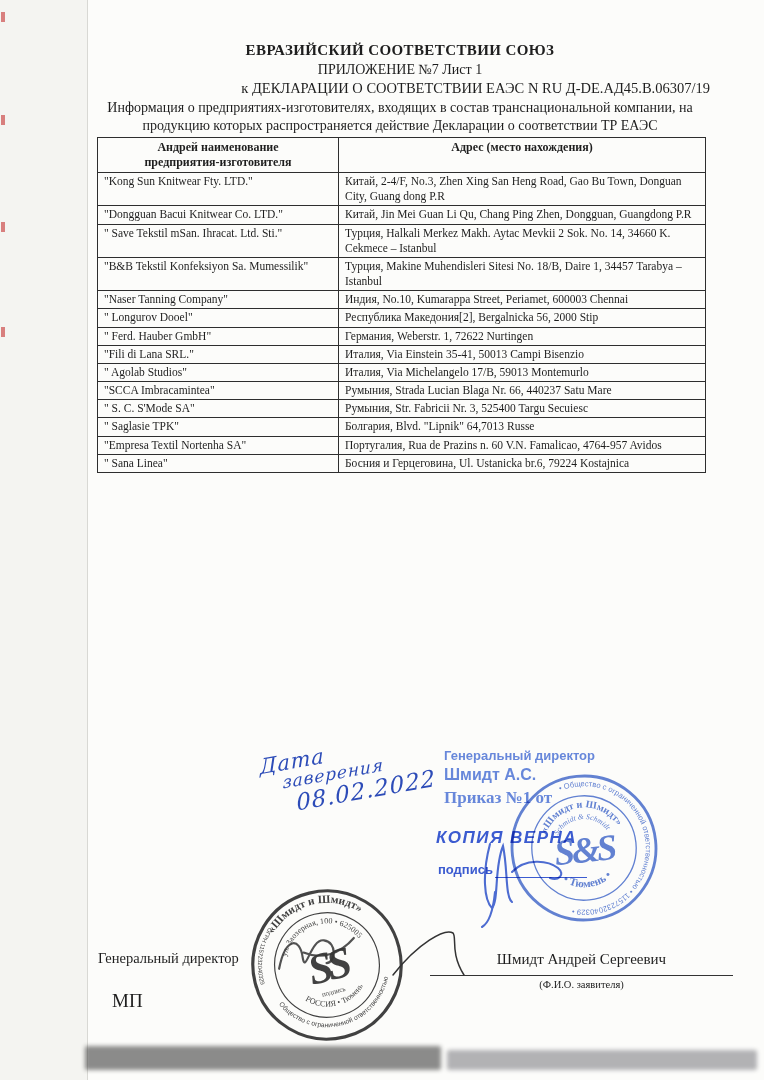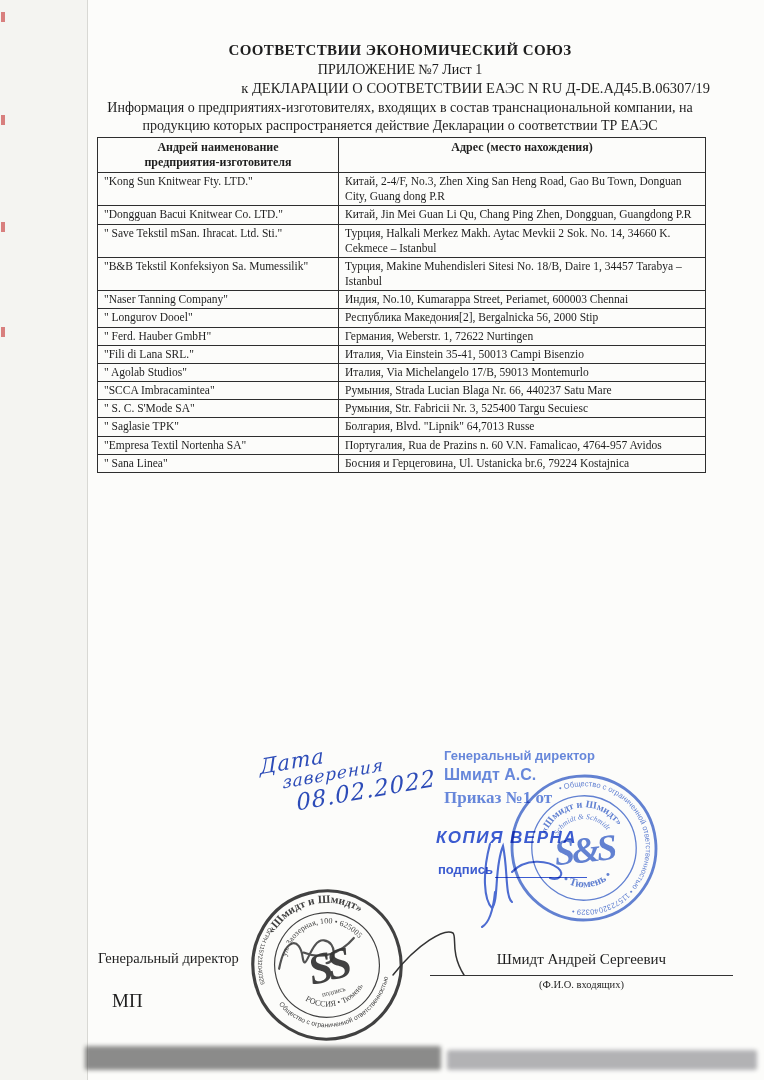--- a/index.html
+++ b/index.html
@@ -49,21 +49,21 @@
 
 <div id="page">
 
   <div class="edge-strip"></div>
   <div class="red-tick" style="top:12px"></div>
   <div class="red-tick" style="top:115px"></div>
   <div class="red-tick" style="top:222px"></div>
   <div class="red-tick" style="top:327px"></div>
 
   <div class="header">
-    <div class="h-title">СООТВЕТСТВИИ ЭКОНОМИЧЕСКИЙ СОЮЗ</div>
+    <div class="h-title">ЕВРАЗИЙСКИЙ СООТВЕТСТВИИ СОЮЗ</div>
     <div class="h-sub1">ПРИЛОЖЕНИЕ №7 Лист 1</div>
     <div class="h-sub2">к ДЕКЛАРАЦИИ О СООТВЕТСТВИИ ЕАЭС N RU Д-DE.АД45.В.06307/19</div>
     <div class="h-desc">Информация о предприятиях-изготовителях, входящих в состав транснациональной компании, на продукцию которых распространяется действие Декларации о соответствии ТР ЕАЭС</div>
   </div>
 
   <table class="main">
     <colgroup>
         <col class="col-name">
         <col class="col-addr">
       </colgroup>
@@ -217,18 +217,18 @@
 
   <svg class="abs" style="left:390px;top:923px;" width="95" height="60" viewBox="0 0 95 60">
     <path d="M 3 52 C 28 20, 55 5, 63 10 C 67 14, 60 30, 74 52" fill="none" stroke="#333" stroke-width="1.5" stroke-linecap="round"></path>
   </svg>
 
   <div class="abs footer-role" style="left:98px;top:950px;">Генеральный директор</div>
   <div class="abs footer-mp" style="left:112px;top:990px;">МП</div>
 
   <div class="abs applicant" style="left:430px;top:951px;">Шмидт Андрей Сергеевич</div>
   <div class="abs applicant-line" style="left:430px;top:975px;"></div>
-  <div class="abs applicant-caption" style="left:430px;top:979px;">(Ф.И.О. входящих)</div>
+  <div class="abs applicant-caption" style="left:430px;top:979px;">(Ф.И.О. заявителя)</div>
 
   <div class="bottom-band" style="left:85px;top:1046px;width:356px;height:24px;background:#1c1c1c;opacity:.5;"></div>
   <div class="bottom-band" style="left:447px;top:1050px;width:310px;height:20px;background:#2a2a35;opacity:.35;"></div>
 
 </div>
 
 </body></html>

